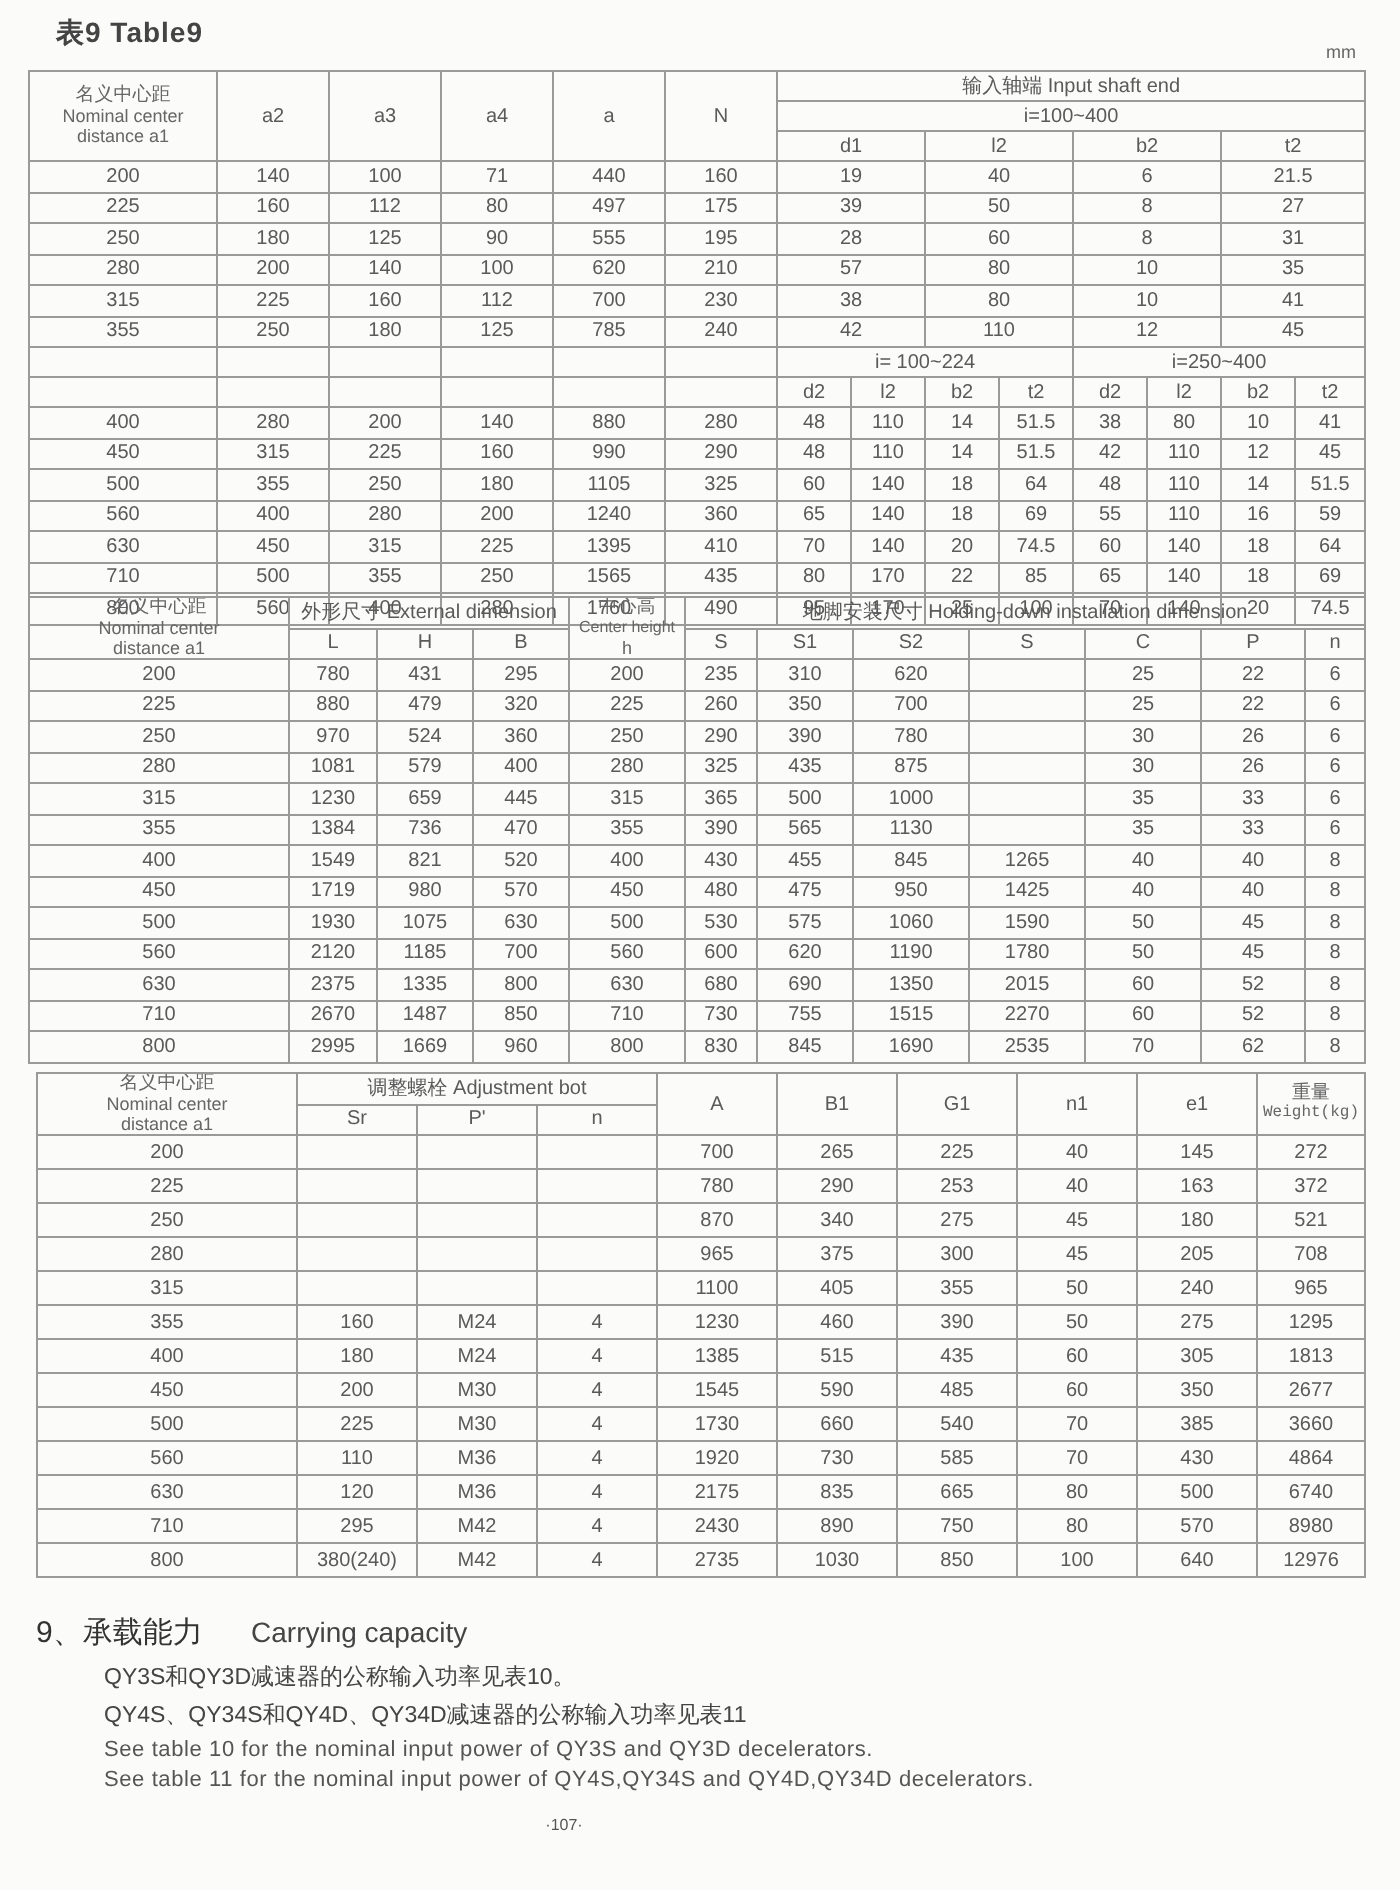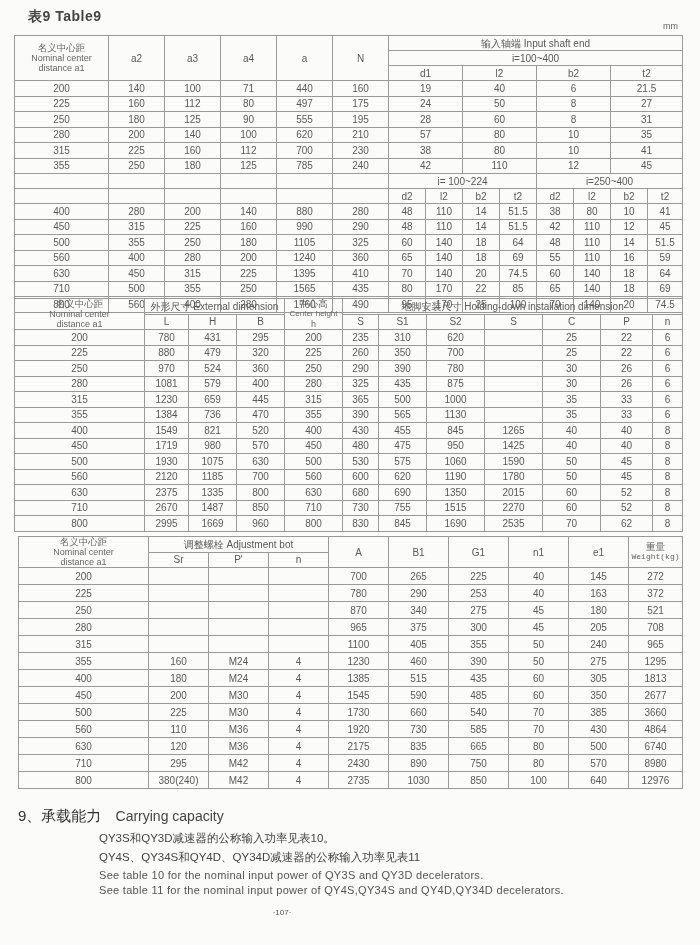--- a/index.html
+++ b/index.html
@@ -9,22 +9,22 @@
   table{border-collapse:collapse;position:absolute;table-layout:fixed;}
   td{border:1px solid #9a9a9a;text-align:center;font-size:10px;color:#5a5a5a;padding:0;height:14px;line-height:13px;white-space:nowrap;overflow:hidden;}
   td.hdr{font-size:9px;line-height:10px;color:#666;}
   .cn{font-size:9.5px;color:#666;}
   #t1{left:14px;top:35px;width:668px;}
   #t2{left:14px;top:298px;width:668px;}
   #t3{left:18px;top:536px;width:664px;}
   #t1 tr.r td,#t2 tr.r td,#t3 tr.r td{height:14.5px;}
   #t3 tr.r td{height:16px;}
   .section{position:absolute;left:18px;top:807px;font-size:15px;color:#333;}
-  .section .en{font-size:14px;margin-left:10px;color:#444;}
-  .line{position:absolute;left:52px;font-size:11.5px;color:#444;margin-left:47px;}
+  .section .en{font-size:14px;margin-left:20px;color:#444;}
+  .line{position:absolute;left:52px;font-size:11.5px;color:#444;}
   .line.en{font-size:11px;color:#555;letter-spacing:0.3px;}
   .pageno{position:absolute;left:0;width:564px;top:908px;text-align:center;font-size:8px;color:#555;}
 </style>
 </head>
 <body>
 
 <div class="title">表9  Table9</div>
 <div class="unit">mm</div>
 
 <table id="t1">
@@ -79,21 +79,21 @@
         <td colspan="2">6</td>
         <td colspan="2">21.5</td>
       </tr>
       <tr class="r">
         <td>225</td>
         <td>160</td>
         <td>112</td>
         <td>80</td>
         <td>497</td>
         <td>175</td>
-        <td colspan="2">24</td>
+        <td colspan="2">39</td>
         <td colspan="2">50</td>
         <td colspan="2">8</td>
         <td colspan="2">27</td>
       </tr>
       <tr class="r">
         <td>250</td>
         <td>180</td>
         <td>125</td>
         <td>90</td>
         <td>555</td>

